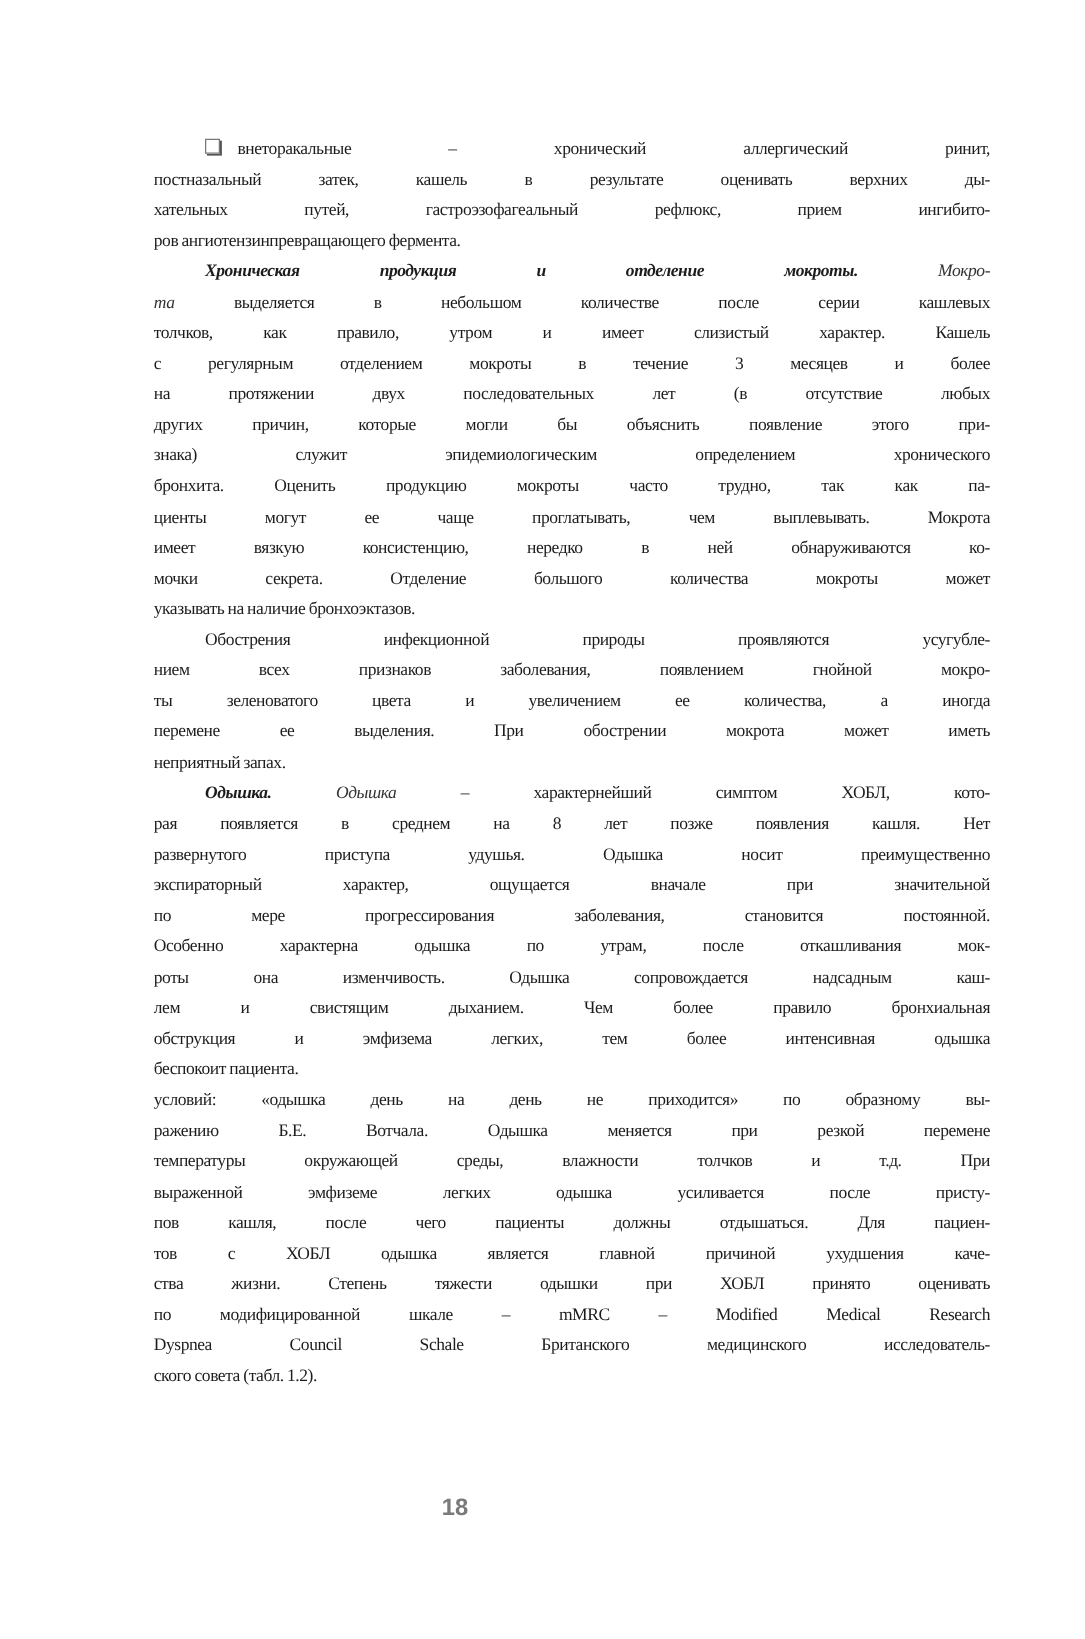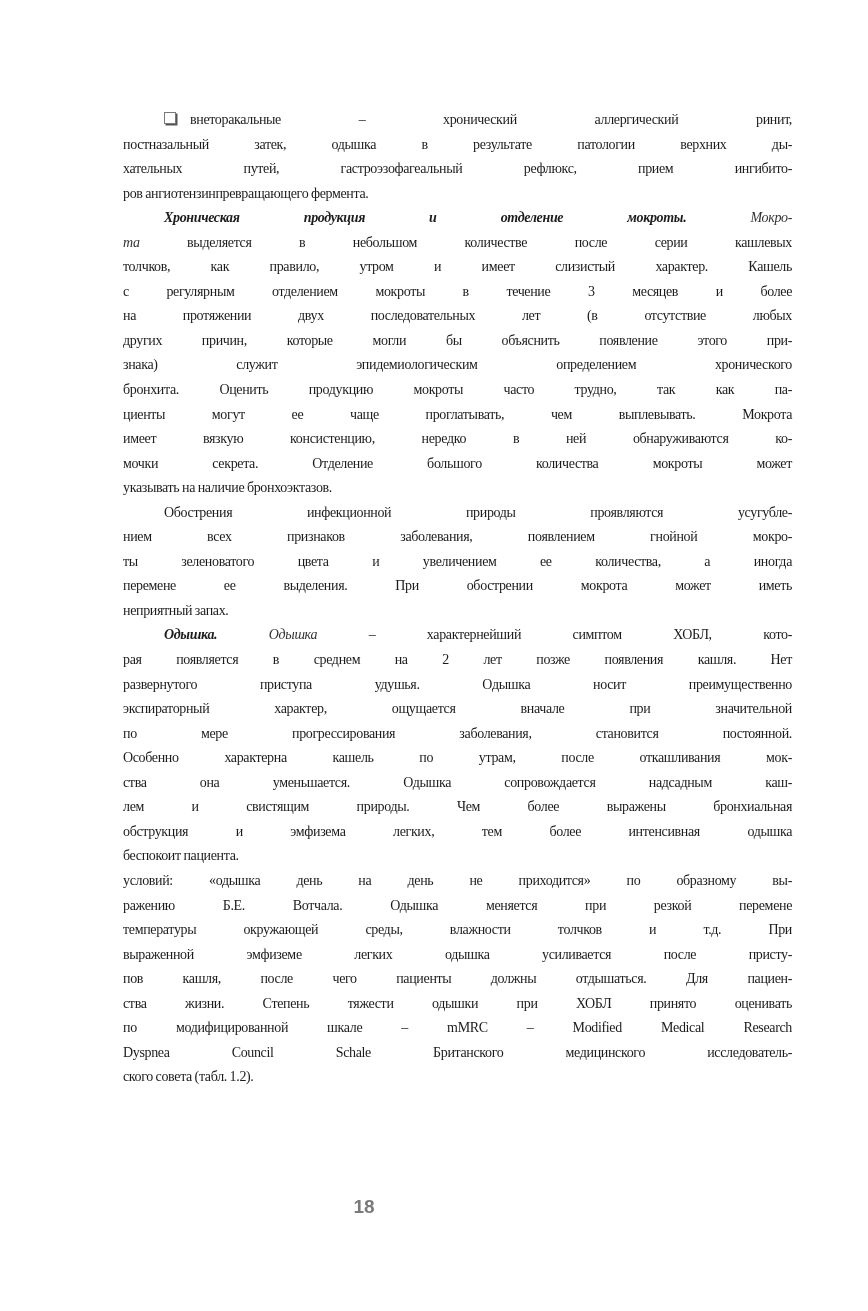--- a/index.html
+++ b/index.html
@@ -32,21 +32,21 @@
     font-size:19px; color:#7a7a7a;
   }
 </style>
 </head>
 <body>
 
 <div class="page">
 
   <div>
     <div class="line indent"><span class="bullet"></span><span>внеторакальные – хронический аллергический ринит,</span></div>
-    <div class="line">постназальный затек, одышка в результате патологии верхних ды-</div>
+    <div class="line">постназальный затек, кашель в результате оценивать верхних ды-</div>
     <div class="line">хательных путей, гастроэзофагеальный рефлюкс, прием ингибито-</div>
     <div class="line last">ров ангиотензинпревращающего фермента.</div>
   </div>
 
   <div>
     <div class="line indent"><span class="b">Хроническая продукция и отделение мокроты.</span> <span class="i">Мокро-</span></div>
     <div class="line"><span class="i">та</span><span> выделяется в небольшом количестве после серии кашлевых</span></div>
     <div class="line">толчков, как правило, утром и имеет слизистый характер. Кашель</div>
     <div class="line">с регулярным отделением мокроты в течение 3 месяцев и более</div>
     <div class="line">на протяжении двух последовательных лет (в отсутствие любых</div>
@@ -62,37 +62,38 @@
   <div>
     <div class="line indent">Обострения инфекционной природы проявляются усугубле-</div>
     <div class="line">нием всех признаков заболевания, появлением гнойной мокро-</div>
     <div class="line">ты зеленоватого цвета и увеличением ее количества, а иногда</div>
     <div class="line">перемене ее выделения. При обострении мокрота может иметь</div>
     <div class="line last">неприятный запах.</div>
   </div>
 
   <div>
     <div class="line indent"><span class="b">Одышка.</span> <span class="i">Одышка</span><span> – характернейший симптом ХОБЛ, кото-</span></div>
-    <div class="line">рая появляется в среднем на 2 лет позже появления кашля. Нет</div>
+    <div class="line">рая появляется в среднем на 8 лет позже появления кашля. Нет</div>
     <div class="line">развернутого приступа удушья. Одышка носит преимущественно</div>
     <div class="line">экспираторный характер, ощущается вначале при значительной</div>
     <div class="line">по мере прогрессирования заболевания, становится постоянной.</div>
-    <div class="line">Особенно характерна кашель по утрам, после откашливания мок-</div>
-    <div class="line">ства она уменьшается. Одышка сопровождается надсадным каш-</div>
-    <div class="line">лем и свистящим природы. Чем более выражены бронхиальная</div>
+    <div class="line">Особенно характерна одышка по утрам, после откашливания мок-</div>
+    <div class="line">роты она изменчивость. Одышка сопровождается надсадным каш-</div>
+    <div class="line">лем и свистящим дыханием. Чем более правило бронхиальная</div>
     <div class="line">обструкция и эмфизема легких, тем более интенсивная одышка</div>
     <div class="line last">беспокоит пациента.</div>
   </div>
 
   <div>
     <div class="line">условий: «одышка день на день не приходится» по образному вы-</div>
     <div class="line">ражению Б.Е. Вотчала. Одышка меняется при резкой перемене</div>
     <div class="line">температуры окружающей среды, влажности толчков и т.д. При</div>
     <div class="line">выраженной эмфиземе легких одышка усиливается после присту-</div>
     <div class="line">пов кашля, после чего пациенты должны отдышаться. Для пациен-</div>
+    <div class="line">тов с ХОБЛ одышка является главной причиной ухудшения каче-</div>
     <div class="line">ства жизни. Степень тяжести одышки при ХОБЛ принято оценивать</div>
     <div class="line">по модифицированной шкале – mMRC – Modified Medical Research</div>
     <div class="line">Dyspnea Council Schale Британского медицинского исследователь-</div>
     <div class="line last">ского совета (табл. 1.2).</div>
   </div>
 </div>
 
 <div class="pagenum">18</div>
 
 </body></html>

